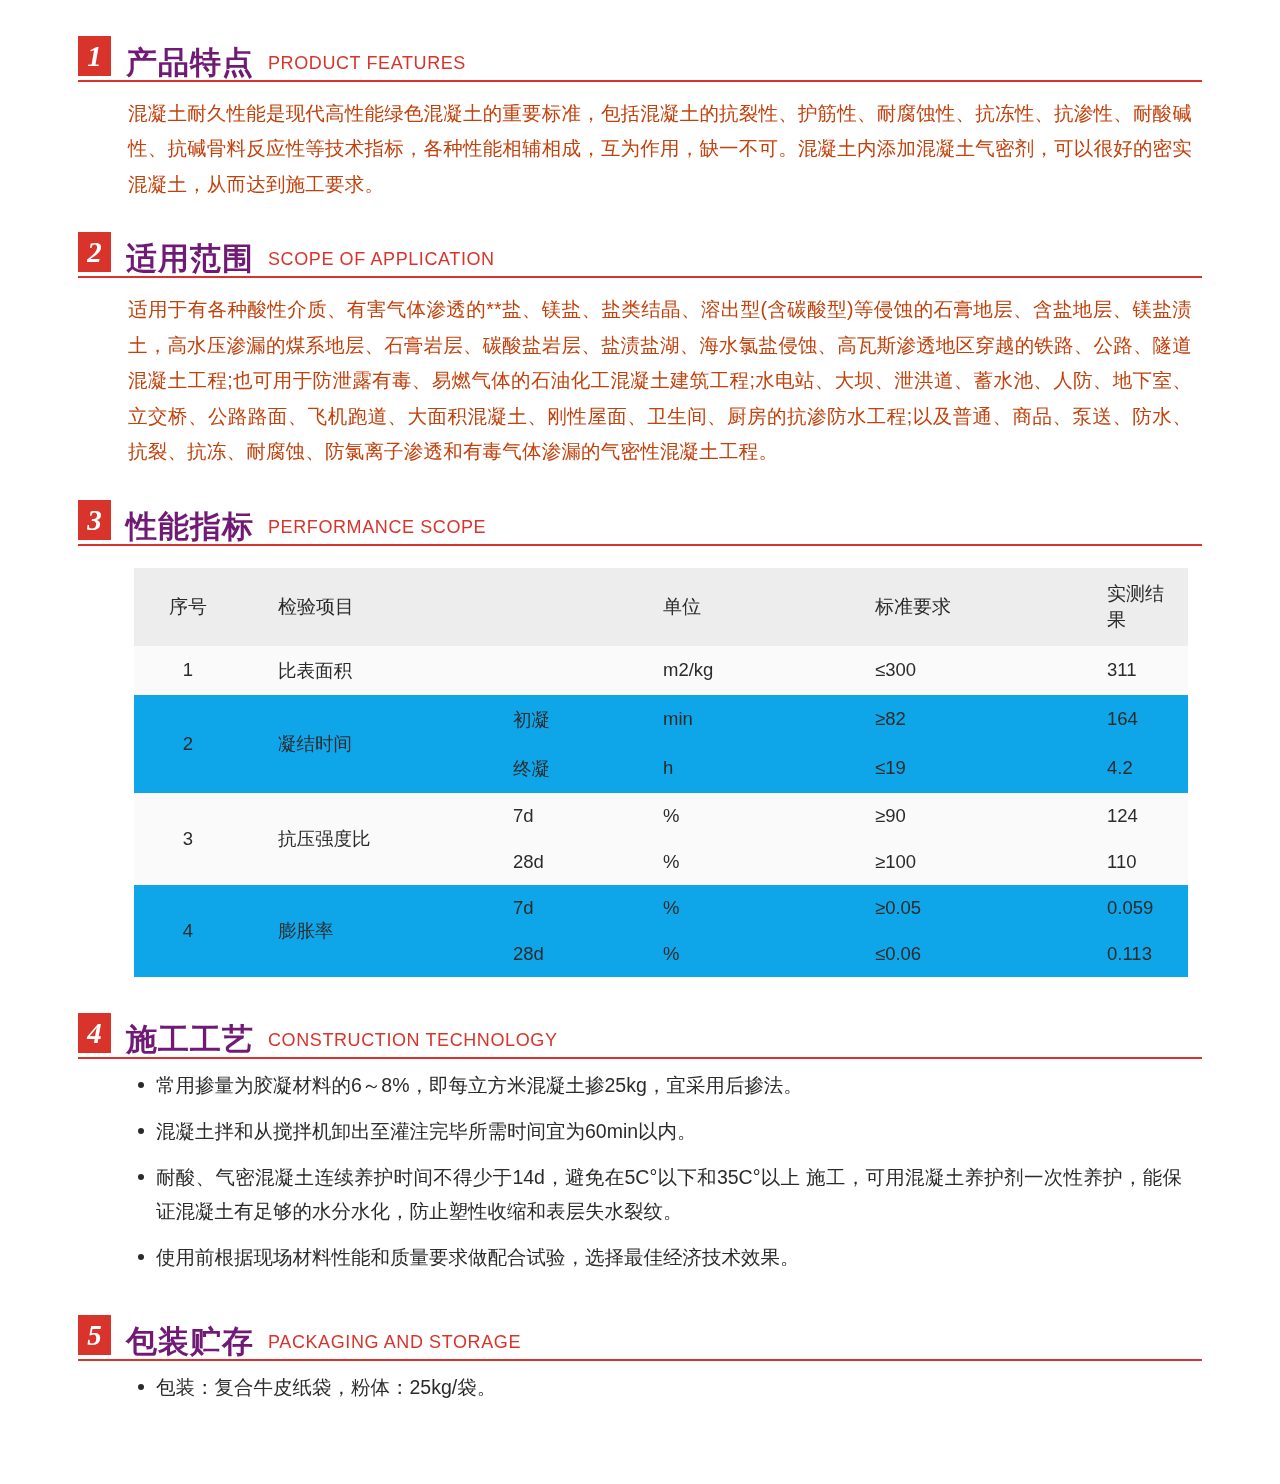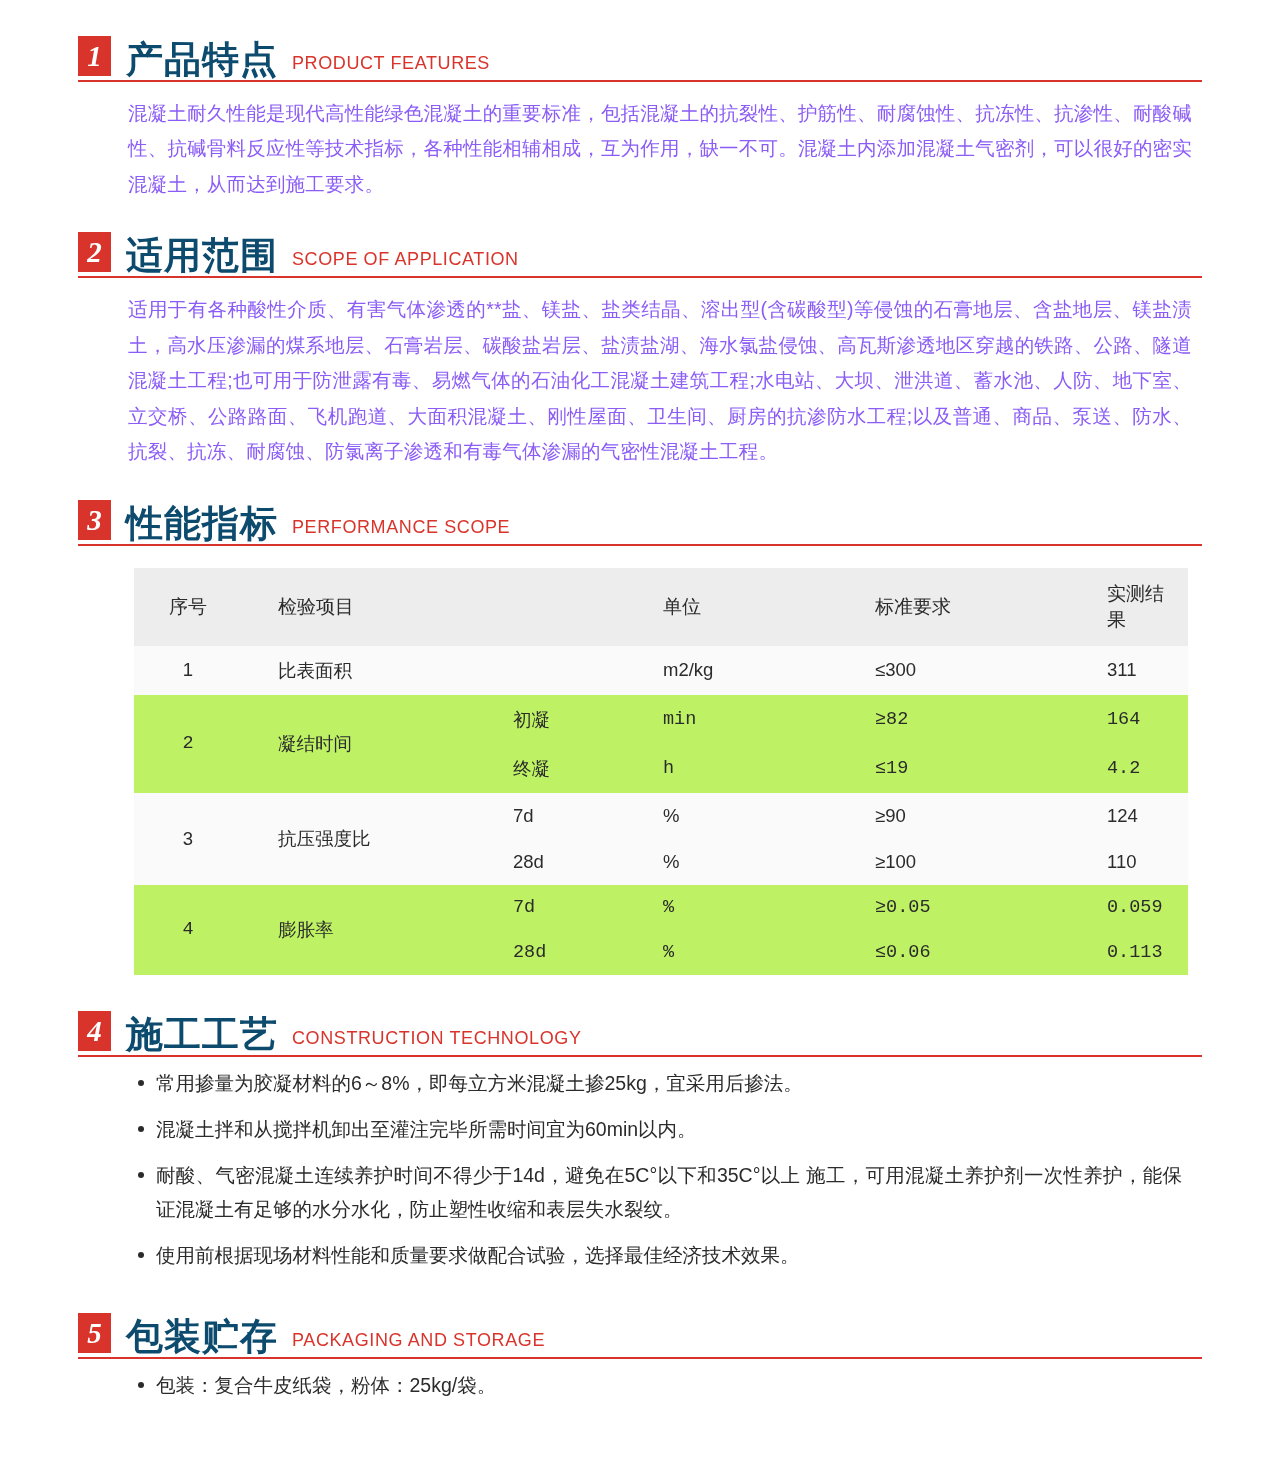--- a/index.html
+++ b/index.html
@@ -36,23 +36,23 @@
     color: #ffffff;
     font-size: 29px;
     font-weight: bold;
     font-style: italic;
     line-height: 40px;
     text-align: center;
     flex: 0 0 auto;
     font-family: "Liberation Serif", serif;
   }
   .sec-cn {
-    font-size: 37px;
+    font-size: 31px;
     font-weight: bold;
-    color: #0c4a6e;
+    color: #701a75;
     margin-left: 15px;
     letter-spacing: 1px;
     line-height: 1;
     position: relative;
     top: 2px;
   }
   .sec-en {
     font-size: 18px;
     color: #d9342b;
     margin-left: 14px;
@@ -72,21 +72,21 @@
     position: absolute;
     left: 0; bottom: 0;
     width: 33px; height: 2px;
     background: #d9342b;
   }
 
   
   .para {
     font-size: 19.5px;
     line-height: 1.82;
-    color: #8b5cf6;
+    color: #c2410c;
     margin: 14px 0 0 50px;
     text-align: justify;
     padding-right: 10px;
     letter-spacing: 0.2px;
   }
 
   
   .table-wrap {
     margin: 22px 0 0 56px;
     padding-right: 14px;
@@ -102,21 +102,21 @@
     font-weight: normal;
     text-align: left;
     padding: 13px 10px 13px 26px;
     font-size: 19px;
   }
   table.perf td {
     padding: 12px 10px 12px 26px;
     text-align: left;
     vertical-align: middle;
   }
-  table.perf tbody tr.band-gray td { background: #bef264; font-family: Liberation Mono, monospace; }
+  table.perf tbody tr.band-gray td { background: #0ea5e9; }
   table.perf tbody tr.band-white td { background: #fafafa; }
   .col-no   { width: 118px; text-align: center !important; padding-left: 0 !important; }
   .col-item { width: 235px; }
   .col-sub  { width: 150px; }
   .col-unit { width: 212px; }
   .col-std  { width: 232px; }
   .col-res  { width: auto; }
   .ctr { text-align: center !important; padding-left: 0 !important; }
 
   

